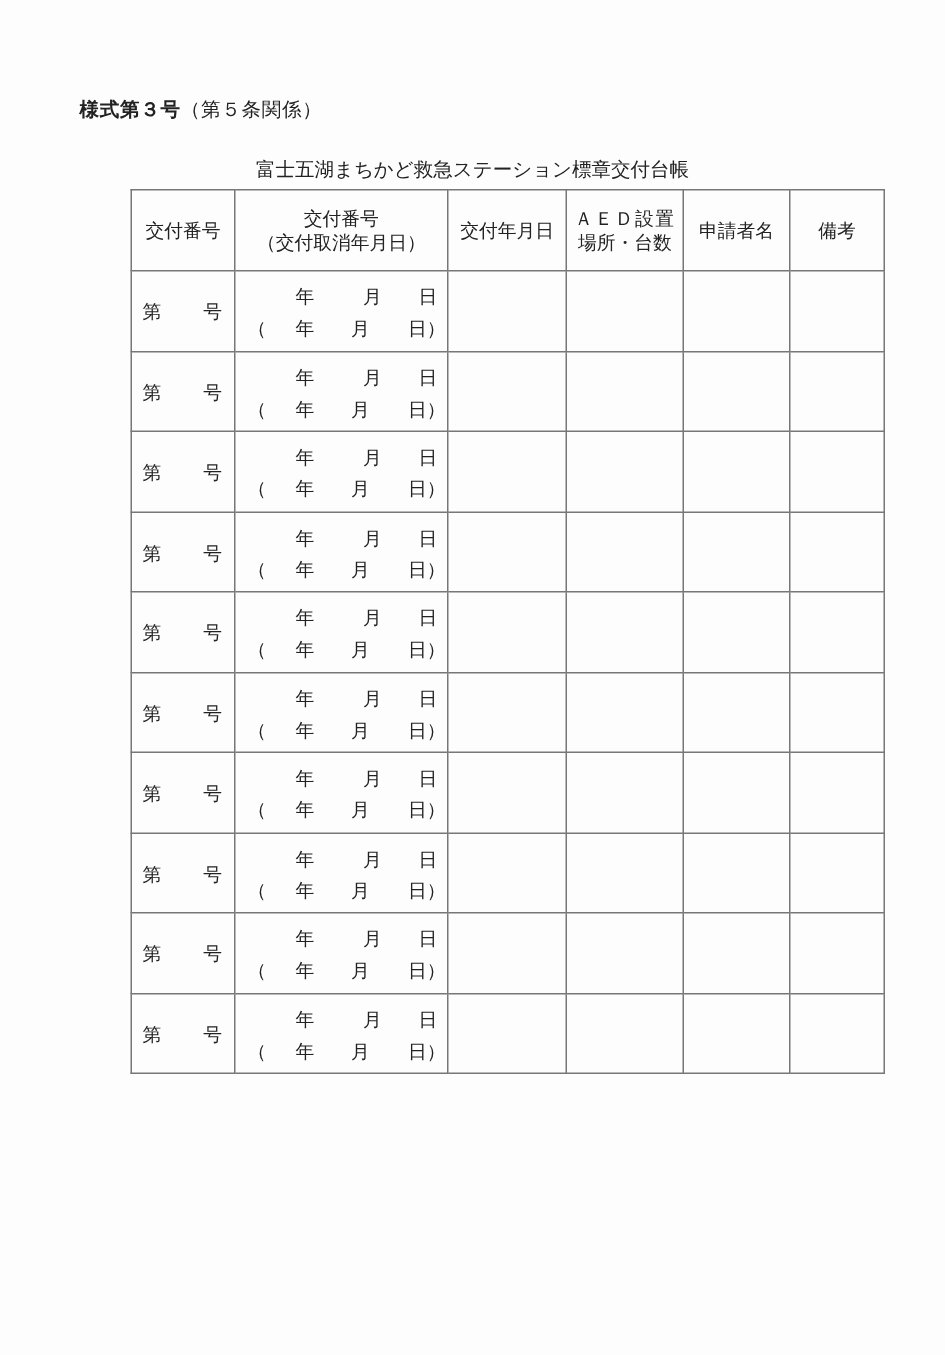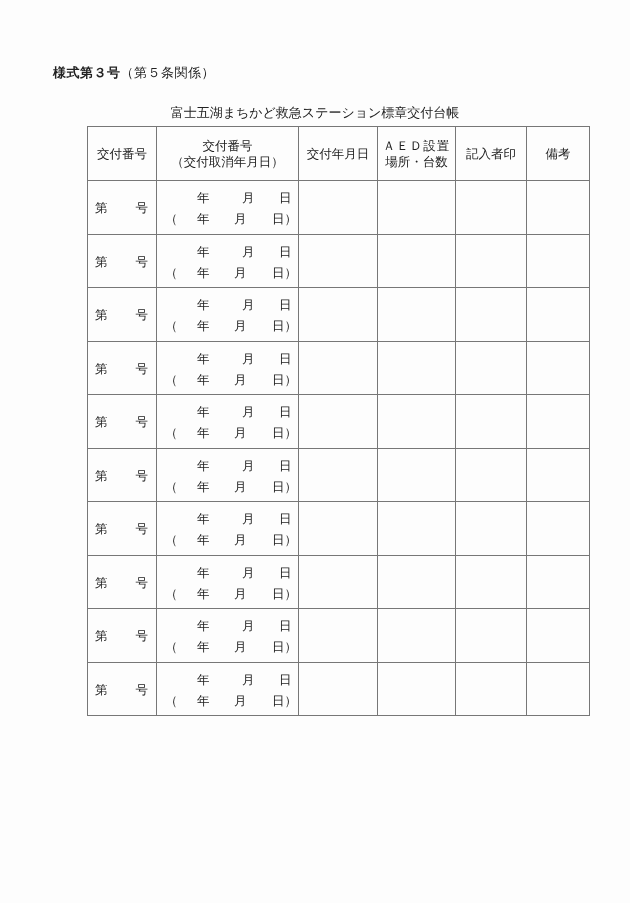--- a/index.html
+++ b/index.html
@@ -43,21 +43,21 @@
       <th class="c1"><span>交付番号</span></th>
       <th class="c2">
           <div>交付番号</div>
           <div>（交付取消年月日）</div>
         </th>
       <th class="c3"><span>交付年月日</span></th>
       <th class="c4">
           <div style="letter-spacing:1px">ＡＥＤ設置</div>
           <div>場所・台数</div>
         </th>
-      <th class="c5"><span>記入者印</span></th>
+      <th class="c5"><span>申請者名</span></th>
       <th class="c6"><span>備考</span></th>
     </tr>
   </thead>
   <tbody id="rows">
       <tr>
         <td class="numcell">
           <span class="dai">第</span>
           <span class="go">号</span>
         </td>
         <td class="datecell">

